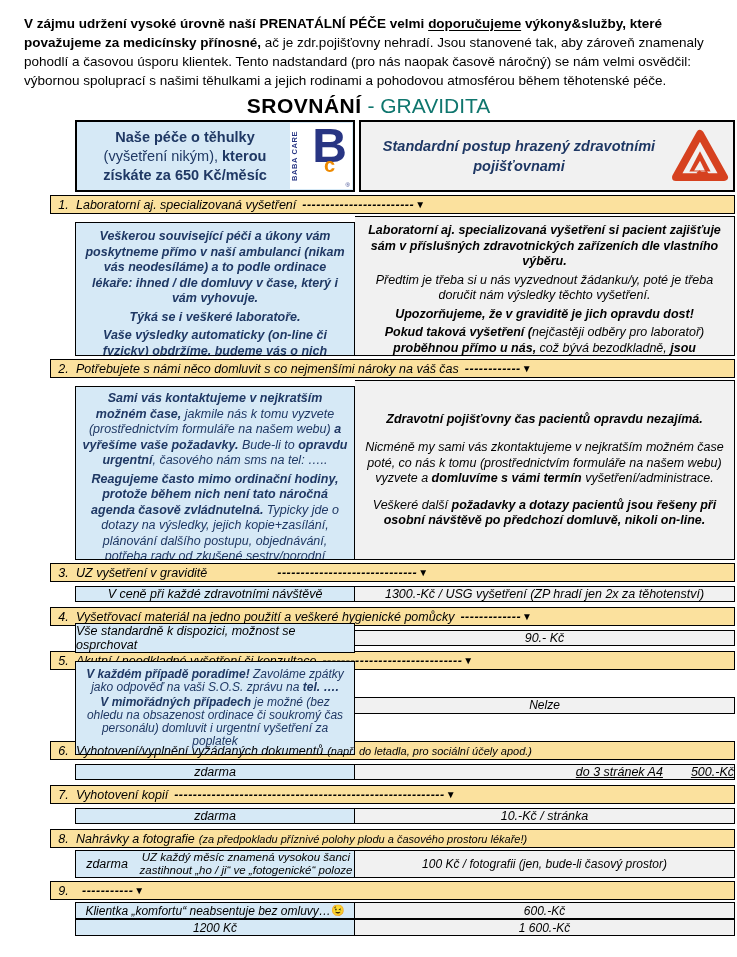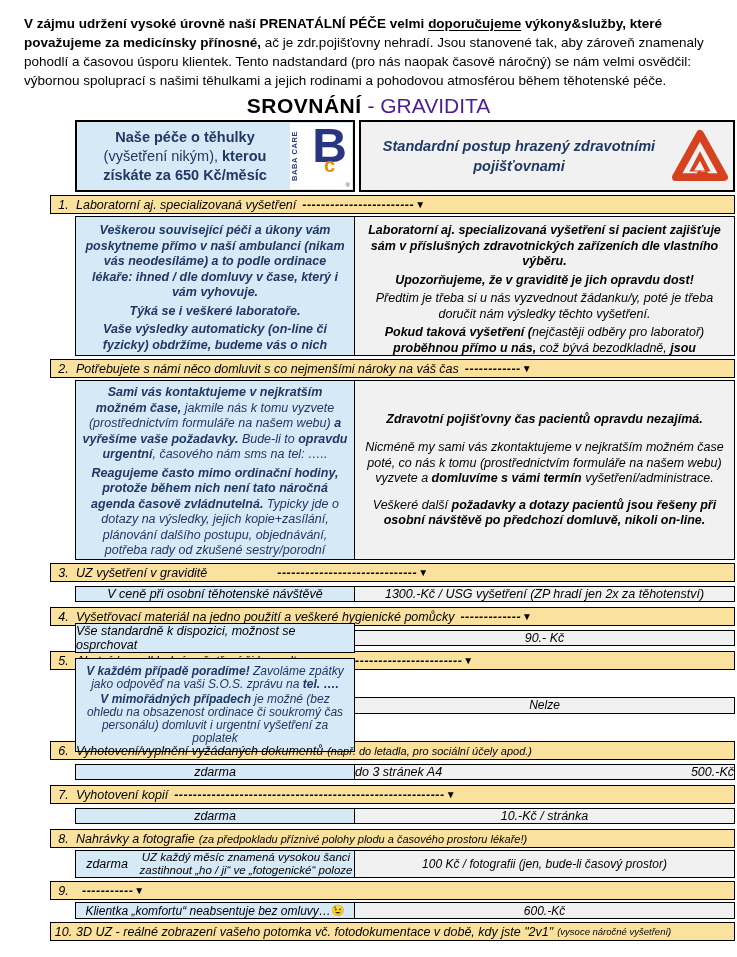--- a/index.html
+++ b/index.html
@@ -6,21 +6,21 @@
   html,body { background:#fff; }
   .page {
     position:relative; width:737px; height:957px; overflow:hidden;
     background:#fff; font-family:"Liberation Sans", sans-serif; color:#000;
   }
   
   .intro { padding:14px 24px 0; text-align:left; font-size:13.5px; line-height:19px; }
   .intro b u { text-underline-offset:2px; }
   .title { text-align:center; margin:4px 0 2px; font-size:21px; line-height:24px; font-weight:normal; }
   .title b { letter-spacing:0.5px; }
-  .title .rest { color:#4c1d95; }
+  .title .rest { color:#0f766e; }
   
   .table { margin-left:50px; width:685px; }
   .header-row { display:flex; height:72px; margin-left:25px; }
   .hbox-l { width:280px; background:#d6e9f6; border:2px solid #000; display:flex; margin-right:4px; }
   .hl-text { flex:1; display:flex; flex-direction:column; justify-content:center; text-align:center;
              color:#1f3864; font-size:14.5px; line-height:19px; padding-left:4px; }
   .hbox-r { width:376px; background:#f1f1f1; border:2px solid #000; display:flex; align-items:center; }
   .hr-text { flex:1; text-align:center; color:#1f3864; font-weight:bold; font-size:14.5px; line-height:20px; padding-left:6px;font-style:italic; }
   
   .baba-logo { position:relative; width:62px; background:#fff; margin:1px; }
@@ -41,31 +41,31 @@
   .band .note { font-size:11px; margin-left:4px; }
   .band .note-sm { font-size:9.5px; margin-left:4px; }
   .gap70 { margin-left:70px !important; }
   
   .crow { display:flex; margin-left:25px; font-style:italic; }
   .cell-l { width:280px; background:#d6e9f6; border:1.5px solid #000; overflow:hidden; }
   .cell-r { width:380px; background:#f1f1f1; border:1.5px solid #000; border-left:none; overflow:hidden; }
   .pad { padding:3px 6px; }
   .center { text-align:center; }
   .vcenter { display:flex; flex-direction:column; justify-content:center; }
-  .navy { color:#1f3864; }
+  .navy { color:#1f3864;margin-top:6px; }
   .fs125 { font-size:12.5px; line-height:15.5px; }
   .fs12 { font-size:12px; line-height:15px; }
   .cell-l p, .cell-r p { margin:3px 0; }
   .single { height:20px; align-items:center; }
   .single .cell-l, .single .cell-r { display:flex; align-items:center; justify-content:center; font-size:12.5px; }
   .h140 { height:140px; } .h180 { height:180px; } .h66 { height:66px;align-items:center; }
   .h28 { height:28px; } .h17 { height:17px; }
   .single17 .cell-l, .single17 .cell-r { display:flex; align-items:center; justify-content:center; font-size:12px; }
   .tight p { line-height:13px; margin:2.5px 0; font-size:12px; }
-  .r6right { display:flex; justify-content:space-between; gap:70px; width:100%; }
+  .r6right { display:flex; justify-content:flex-end; gap:28px; width:100%;text-decoration:underline; }
   .r8left { display:flex; align-items:center; font-size:11.5px; line-height:13px; }
   .r8left .zd { width:62px; text-align:center; font-size:12.5px; flex:0 0 auto; }
   .r8left .ph { text-align:center; }
   .r8 .cell-r { display:flex; align-items:center; justify-content:center; font-size:12px; }
 </style>
 </head>
 <body>
 
 <div class="page">
 
@@ -107,22 +107,22 @@
       <span class="arr">▼</span>
     </div>
     <div class="crow h140">
       <div class="cell-l navy fs125 pad center" style="font-weight:bold;">
         <p><span>Veškerou související péči a úkony vám poskytneme přímo v naší ambulanci (nikam vás neodesíláme) a to podle ordinace lékaře: ihned / dle domluvy v čase, který i vám vyhovuje.</span></p>
         <p>Týká se i veškeré laboratoře.</p>
         <p>Vaše výsledky automaticky (on-line či fyzicky) obdržíme, budeme vás o nich informovat a domlouvat se na navazující péči…</p>
       </div>
       <div class="cell-r fs125 pad center">
         <p><b>Laboratorní aj. specializovaná vyšetření si pacient zajišťuje sám v příslušných zdravotnických zařízeních dle vlastního výběru.</b></p>
+        <p style="margin-top:0;">Předtim je třeba si u nás vyzvednout žádanku/y, poté je třeba doručit nám výsledky těchto vyšetření.</p>
         <p style="margin-top:0;"><b>Upozorňujeme, že v graviditě je jich opravdu dost!</b></p>
-        <p style="margin-top:0;">Předtim je třeba si u nás vyzvednout žádanku/y, poté je třeba doručit nám výsledky těchto vyšetření.</p>
         <p><b>Pokud taková vyšetření (</b><span>nejčastěji odběry pro laboratoř)</span><b> proběhnou přímo u nás,</b><span> což bývá bezodkladně,</span><b> jsou zpoplatněna dle ceníku na našich stránkách.</b></p>
       </div>
     </div>
 
     <div class="band">
       <span class="num">2.</span>
       <span class="btitle">Potřebujete s námi něco domluvit s co nejmenšími nároky na váš čas</span>
       <span class="dashes">------------</span>
       <span class="arr">▼</span>
     </div>
@@ -139,21 +139,21 @@
     </div>
 
     <div class="band">
       <span class="num">3.</span>
       <span class="btitle">UZ vyšetření v graviditě</span>
       <span class="dashes gap70">------------------------------</span>
       <span class="arr">▼</span>
     </div>
     <div class="crow single">
       <div class="cell-l">
-          <span>V ceně při osobní těhotenské návštěvě</span>
+          <span>V ceně při každé zdravotními návštěvě</span>
         </div>
       <div class="cell-r">
           <span>1300.-Kč / USG vyšetření (ZP hradí jen 2x za těhotenství)</span>
         </div>
     </div>
 
     <div class="band">
       <span class="num">4.</span>
       <span class="btitle">Vyšetřovací materiál na jedno použití a veškeré hygienické pomůcky</span>
       <span class="dashes">-------------</span>
@@ -239,21 +239,24 @@
     <div class="crow h17 single17">
       <div class="cell-l">
           <span>Klientka „komfortu“ neabsentuje bez omluvy… </span>
           <span style="font-style:normal;font-size:11px;">😉</span>
         </div>
       <div class="cell-r">
           <span>600.-Kč</span>
         </div>
     </div>
 
-    <div class="band">
-      <span class="num">10.</span>
-      <span class="btitle">3D UZ - reálné zobrazení vašeho potomka vč. fotodokumentace v době, kdy jste "2v1"</span>
-      <span class="note-sm"> (vysoce náročné vyšetření)</span>
+    <div class="crow h17 single17">
+      <div class="cell-l">
+          <span>1200 Kč</span>
+        </div>
+      <div class="cell-r">
+          <span>1 600.-Kč</span>
+        </div>
     </div>
 
   </div>
 
 </div>
 
 </body></html>

